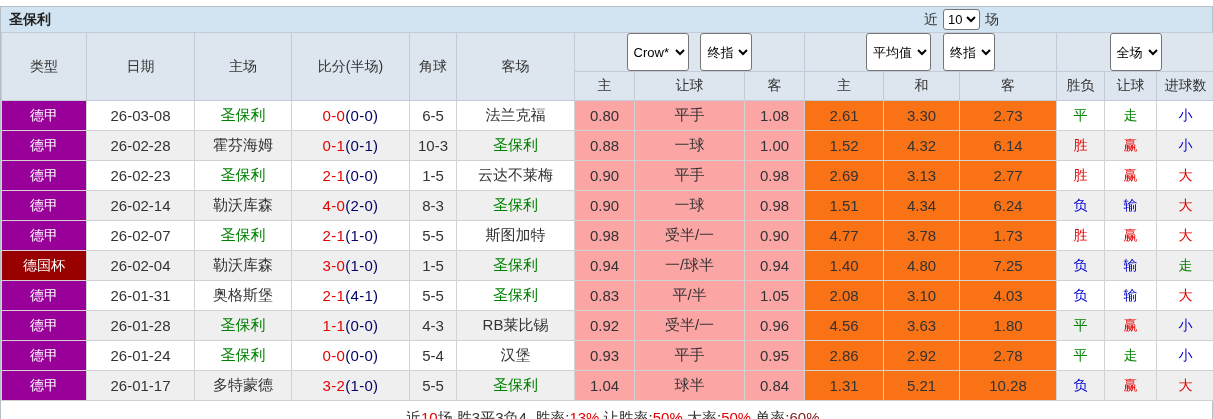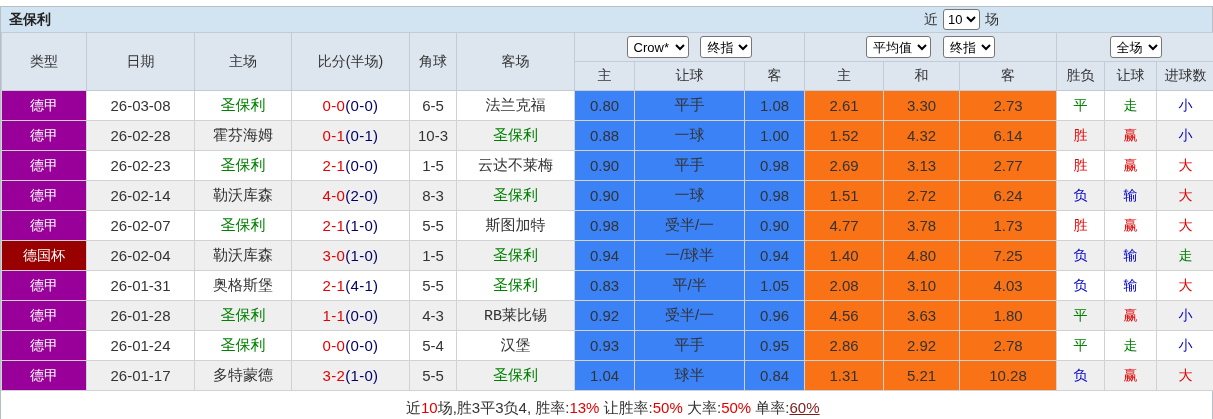--- a/index.html
+++ b/index.html
@@ -10,30 +10,30 @@
   .team-title{font-weight:bold;color:#222;}
   .controls{margin-left:auto;margin-right:205px;display:flex;align-items:center;gap:3px;font-size:14px;white-space:nowrap;}
   .controls select{font-size:13px;height:21px;margin:0 2px;border:1px solid #767676;border-radius:3px;background:#fff;}
   .filter{display:inline-flex;align-items:center;margin-left:6px;cursor:pointer;}
   .filter input{margin:0 2px 0 0;width:14px;height:14px;accent-color:#2b7de9;}
   
   table{border-collapse:collapse;table-layout:fixed;width:100%;}
   thead th{background:#dde6ef;font-weight:normal;font-size:14px;color:#333;border:1px solid #c3ccd6;padding:0;}
   thead tr.hA th{height:28px;}
   thead tr.hB th{height:28px;}
-  thead select{font-size:13px;height:22px;margin:0 4px;border:1px solid #767676;border-radius:3px;background:#fff;padding:0 2px;}
+  thead select{font-size:13px;height:38px;margin:0 4px;border:1px solid #767676;border-radius:3px;background:#fff;padding:0 2px;}
   tbody td{height:29px;text-align:center;border:1px solid #d2d2d2;font-size:15px;padding:0;overflow:hidden;white-space:nowrap;}
   tr.odd td{background:#fff;}
   tr.even td{background:#efefef;}
   td.league{color:#fff;font-size:14px;}
-  tr.odd td.ah, tr.even td.ah{background:#3b82f6;}
+  tr.odd td.ah, tr.even td.ah{background:#fca5a5;}
   tr.odd td.eu, tr.even td.eu{background:#f97316;}
   td.res{font-size:14px;}
   td.team-hl{cursor:pointer;}
-  td.team{cursor:pointer;font-family:Liberation Mono, monospace;}
+  td.team{cursor:pointer;}
   .score span{letter-spacing:0.3px;}
   
   .summary{height:33px;line-height:33px;font-size:15px;background:#fff;padding-left:405px;white-space:nowrap;}
 </style>
 </head>
 <body>
 
 <div class="page">
   <div class="panel">
 
@@ -152,21 +152,21 @@
             <td class="league" style="background: rgb(153, 0, 153);">德甲</td>
             <td>26-02-14</td>
             <td class="team">勒沃库森</td>
             <td class="score"><span style="color: rgb(228, 0, 0);">4-0</span><span style="color: rgb(0, 0, 102); margin-top: 12px;">(2-0)</span></td>
             <td>8-3</td>
             <td class="team-hl" style="color: rgb(0, 128, 0);">圣保利</td>
             <td class="ah">0.90</td>
             <td class="ah">一球</td>
             <td class="ah">0.98</td>
             <td class="eu">1.51</td>
-            <td class="eu">2.72</td>
+            <td class="eu">4.34</td>
             <td class="eu">6.24</td>
             <td class="res" style="color: rgb(0, 0, 204);">负</td>
             <td class="res" style="color: rgb(0, 0, 204);">输</td>
             <td class="res" style="color: rgb(228, 0, 0);">大</td>
           </tr>
           <tr class="odd">
             <td class="league" style="background: rgb(153, 0, 153);">德甲</td>
             <td>26-02-07</td>
             <td class="team-hl" style="color: rgb(0, 128, 0);">圣保利</td>
             <td class="score"><span style="color: rgb(228, 0, 0);">2-1</span><span style="color: rgb(0, 0, 102);">(1-0)</span></td>

